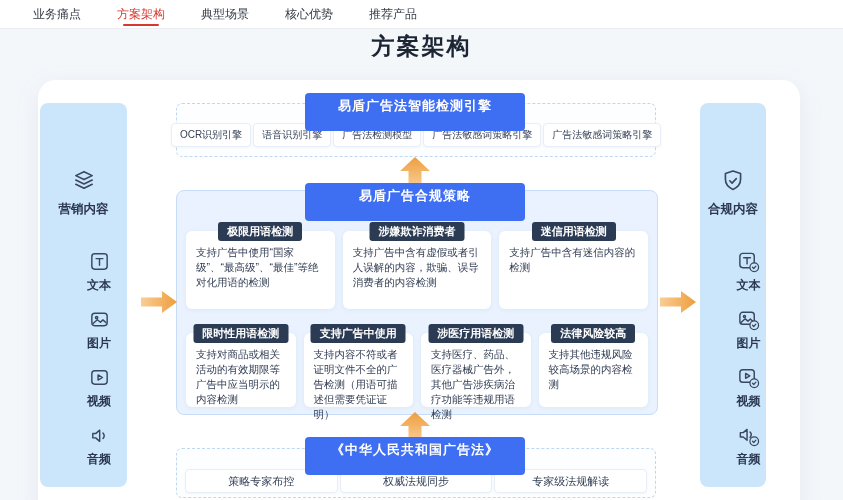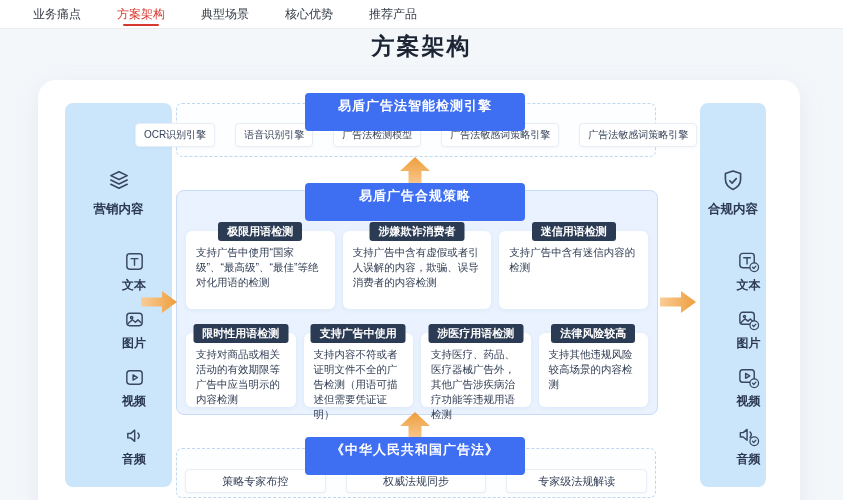--- a/index.html
+++ b/index.html
@@ -30,21 +30,21 @@
   .main-card {
     position:absolute; left:38px; top:80px; width:762px; height:440px;
     background:#ffffff; border-radius:18px;
     box-shadow:0 6px 24px rgba(100,130,180,.10); z-index:1;
   }
   
   .side-panel {
     position:absolute; top:103px; height:384px; background:#cbe6fb; border-radius:8px;
     display:flex; flex-direction:column; align-items:center; padding-top:64px; z-index:2;
   }
-  .side-panel.left  { left:65px;  width:107px; }
+  .side-panel.left  { left:40px;  width:87px; }
   .side-panel.right { left:700px; width:66px; }
   .panel-title { font-size:12.5px; font-weight:bold; color:#2b3850; margin-top:6px; }
   .panel-items { margin-top:32px; display:flex; flex-direction:column; align-items:center; gap:14px; }
   .panel-item  { display:flex; flex-direction:column; align-items:center;margin-left:31px; }
   .panel-item .lbl { font-size:12px; font-weight:bold; color:#2b3850; margin-top:4px; }
   .icon svg { display:block; }
   
   .blue-header {
     position:absolute; left:305px; width:220px; height:38px;
     background:#3e6ef2; border-radius:4px; color:#ffffff;
@@ -52,21 +52,21 @@
     z-index:4; letter-spacing:1px;
   }
   
   .dashed-box {
     position:absolute; left:176px; width:480px;
     background:#fdfeff; border:1.5px dashed #bfd8f0; border-radius:6px; z-index:2;
   }
   .engine-box { top:103px; height:54px; }
   .law-box    { top:448px; height:50px; }
   .pill-row {
-    position:absolute; left:8px; right:8px; display:flex; gap:20px; justify-content:center;
+    position:absolute; left:8px; right:8px; display:flex; gap:2px; justify-content:center;
   }
   .engine-box .pill-row { top:19px; }
   .law-box .pill-row    { top:12px;margin-top:8px; }
   .pill {
     background:#ffffff; border:1px solid #e8eef6; border-radius:4px;
     height:24px; line-height:22px; font-size:10px; color:#333f55;
     padding:0 8px; white-space:nowrap; text-align:center;
     box-shadow:0 1px 3px rgba(120,150,190,.08);
   }
   .law-box .pill { flex:1; font-size:11px; }

